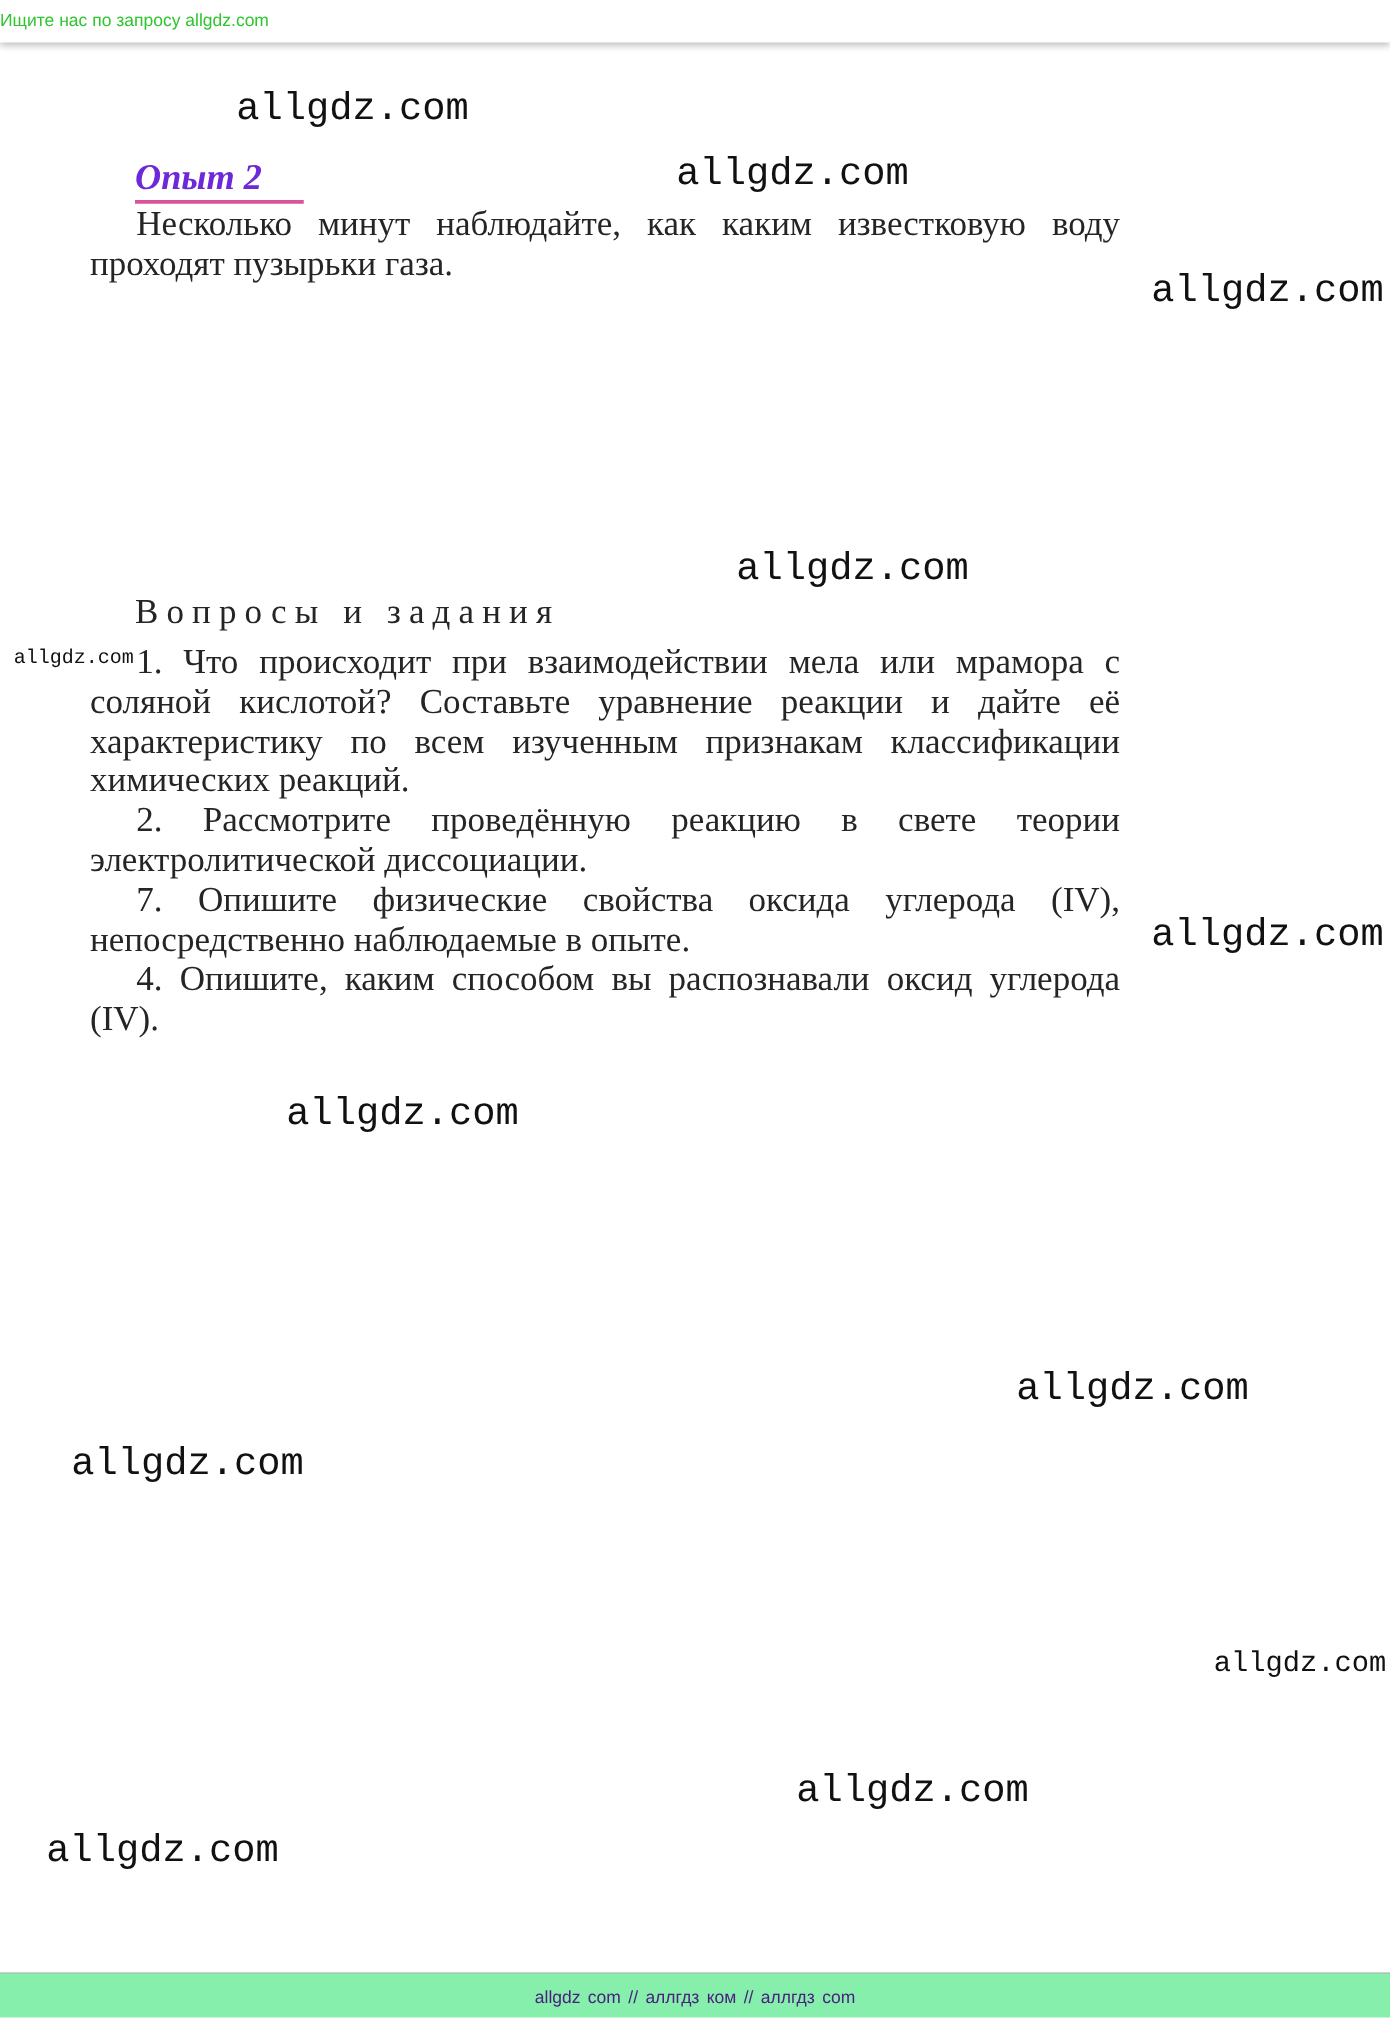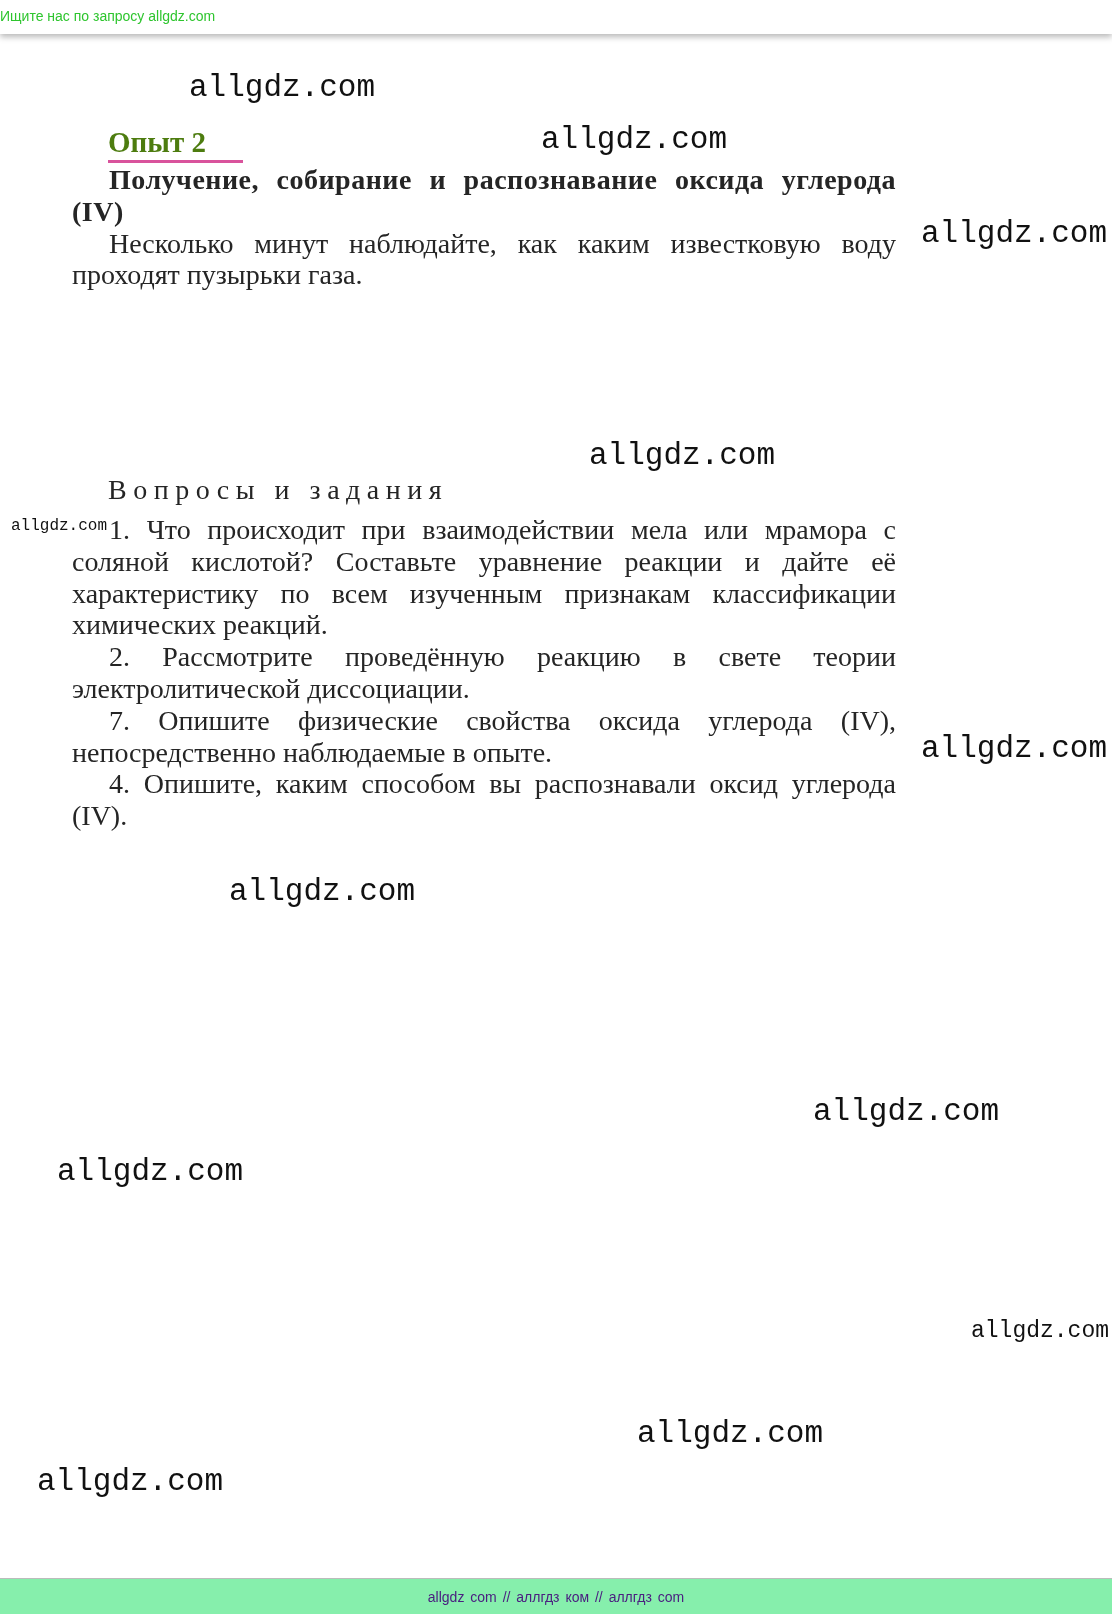--- a/index.html
+++ b/index.html
@@ -2,22 +2,22 @@
 <html><head>
 <meta charset="utf-8">
 <style>
   html, body { margin:0; padding:0; }
   body { width:1112px; height:1614px; position:relative; background:#fff; overflow:hidden;
          font-family:"Liberation Sans", sans-serif; }
   .topbar { position:absolute; left:0; top:0; width:1112px; height:34px; background:#fff;
             box-shadow:0 3px 6px rgba(0,0,0,0.28); z-index:2; text-align:left; }
   .topbar span { display:inline-block; margin-top:8px; font-size:14px; color:#2ec52e; }
   .page { position:absolute; left:0; top:36px; width:1112px; height:1540px; }
-  .exp-title { position:absolute; left:108px; top:90px; font-size:29px; font-weight:bold; 
-               font-family:"Liberation Serif", serif; color:#4d7c0f; }
+  .exp-title { position:absolute; left:108px; top:90px; font-size:29px; font-weight:bold; font-style:italic;
+               font-family:"Liberation Serif", serif; color:#6d28d9; }
   .exp-underline { position:absolute; left:108px; top:124px; width:135px; height:3px; background:#d9539c; }
   .block { position:absolute; left:72px; width:824px; font-family:"Liberation Serif", serif;
            color:#252525; font-size:28px; line-height:31.8px; text-align:justify; }
   .block p { margin:0; text-indent:37px; }
   .heading { font-weight:bold; letter-spacing:0.5px; }
   .subhead { position:absolute; left:108px; top:438px; font-family:"Liberation Serif", serif; font-size:28px;
              letter-spacing:6.5px; color:#252525; }
   .wm { position:absolute; font-family:Liberation Mono, monospace; color:#111; font-size:31px; white-space:nowrap; }
   .wm.small { font-size:16px; }
   .wm.mid { font-size:23px; }
@@ -31,21 +31,20 @@
 <div class="topbar">
   <span>Ищите нас по запросу allgdz.com</span>
 </div>
 
 <div class="page">
 
   <div class="exp-title">Опыт 2</div>
   <div class="exp-underline"></div>
 
   <div class="block" style="top:128px;">
-    <p class="heading">Получение, собирание и распознавание оксида углерода (IV)</p>
     <p>Несколько минут наблюдайте, как каким известковую воду проходят пузырьки газа.</p>
   </div>
 
   <div class="subhead">Вопросы и задания</div>
 
   <div class="block" style="top:478px;">
     <p>1. Что происходит при взаимодействии мела или мрамора с соляной кислотой? Составьте уравнение реакции и дайте её характеристику по всем изученным признакам классификации химических реакций.</p>
     <p>2. Рассмотрите проведённую реакцию в свете теории электролитической диссоциации.</p>
     <p>7. Опишите физические свойства оксида углерода (IV), непосредственно наблюдаемые в опыте.</p>
     <p>4. Опишите, каким способом вы распознавали оксид углерода (IV).</p>

